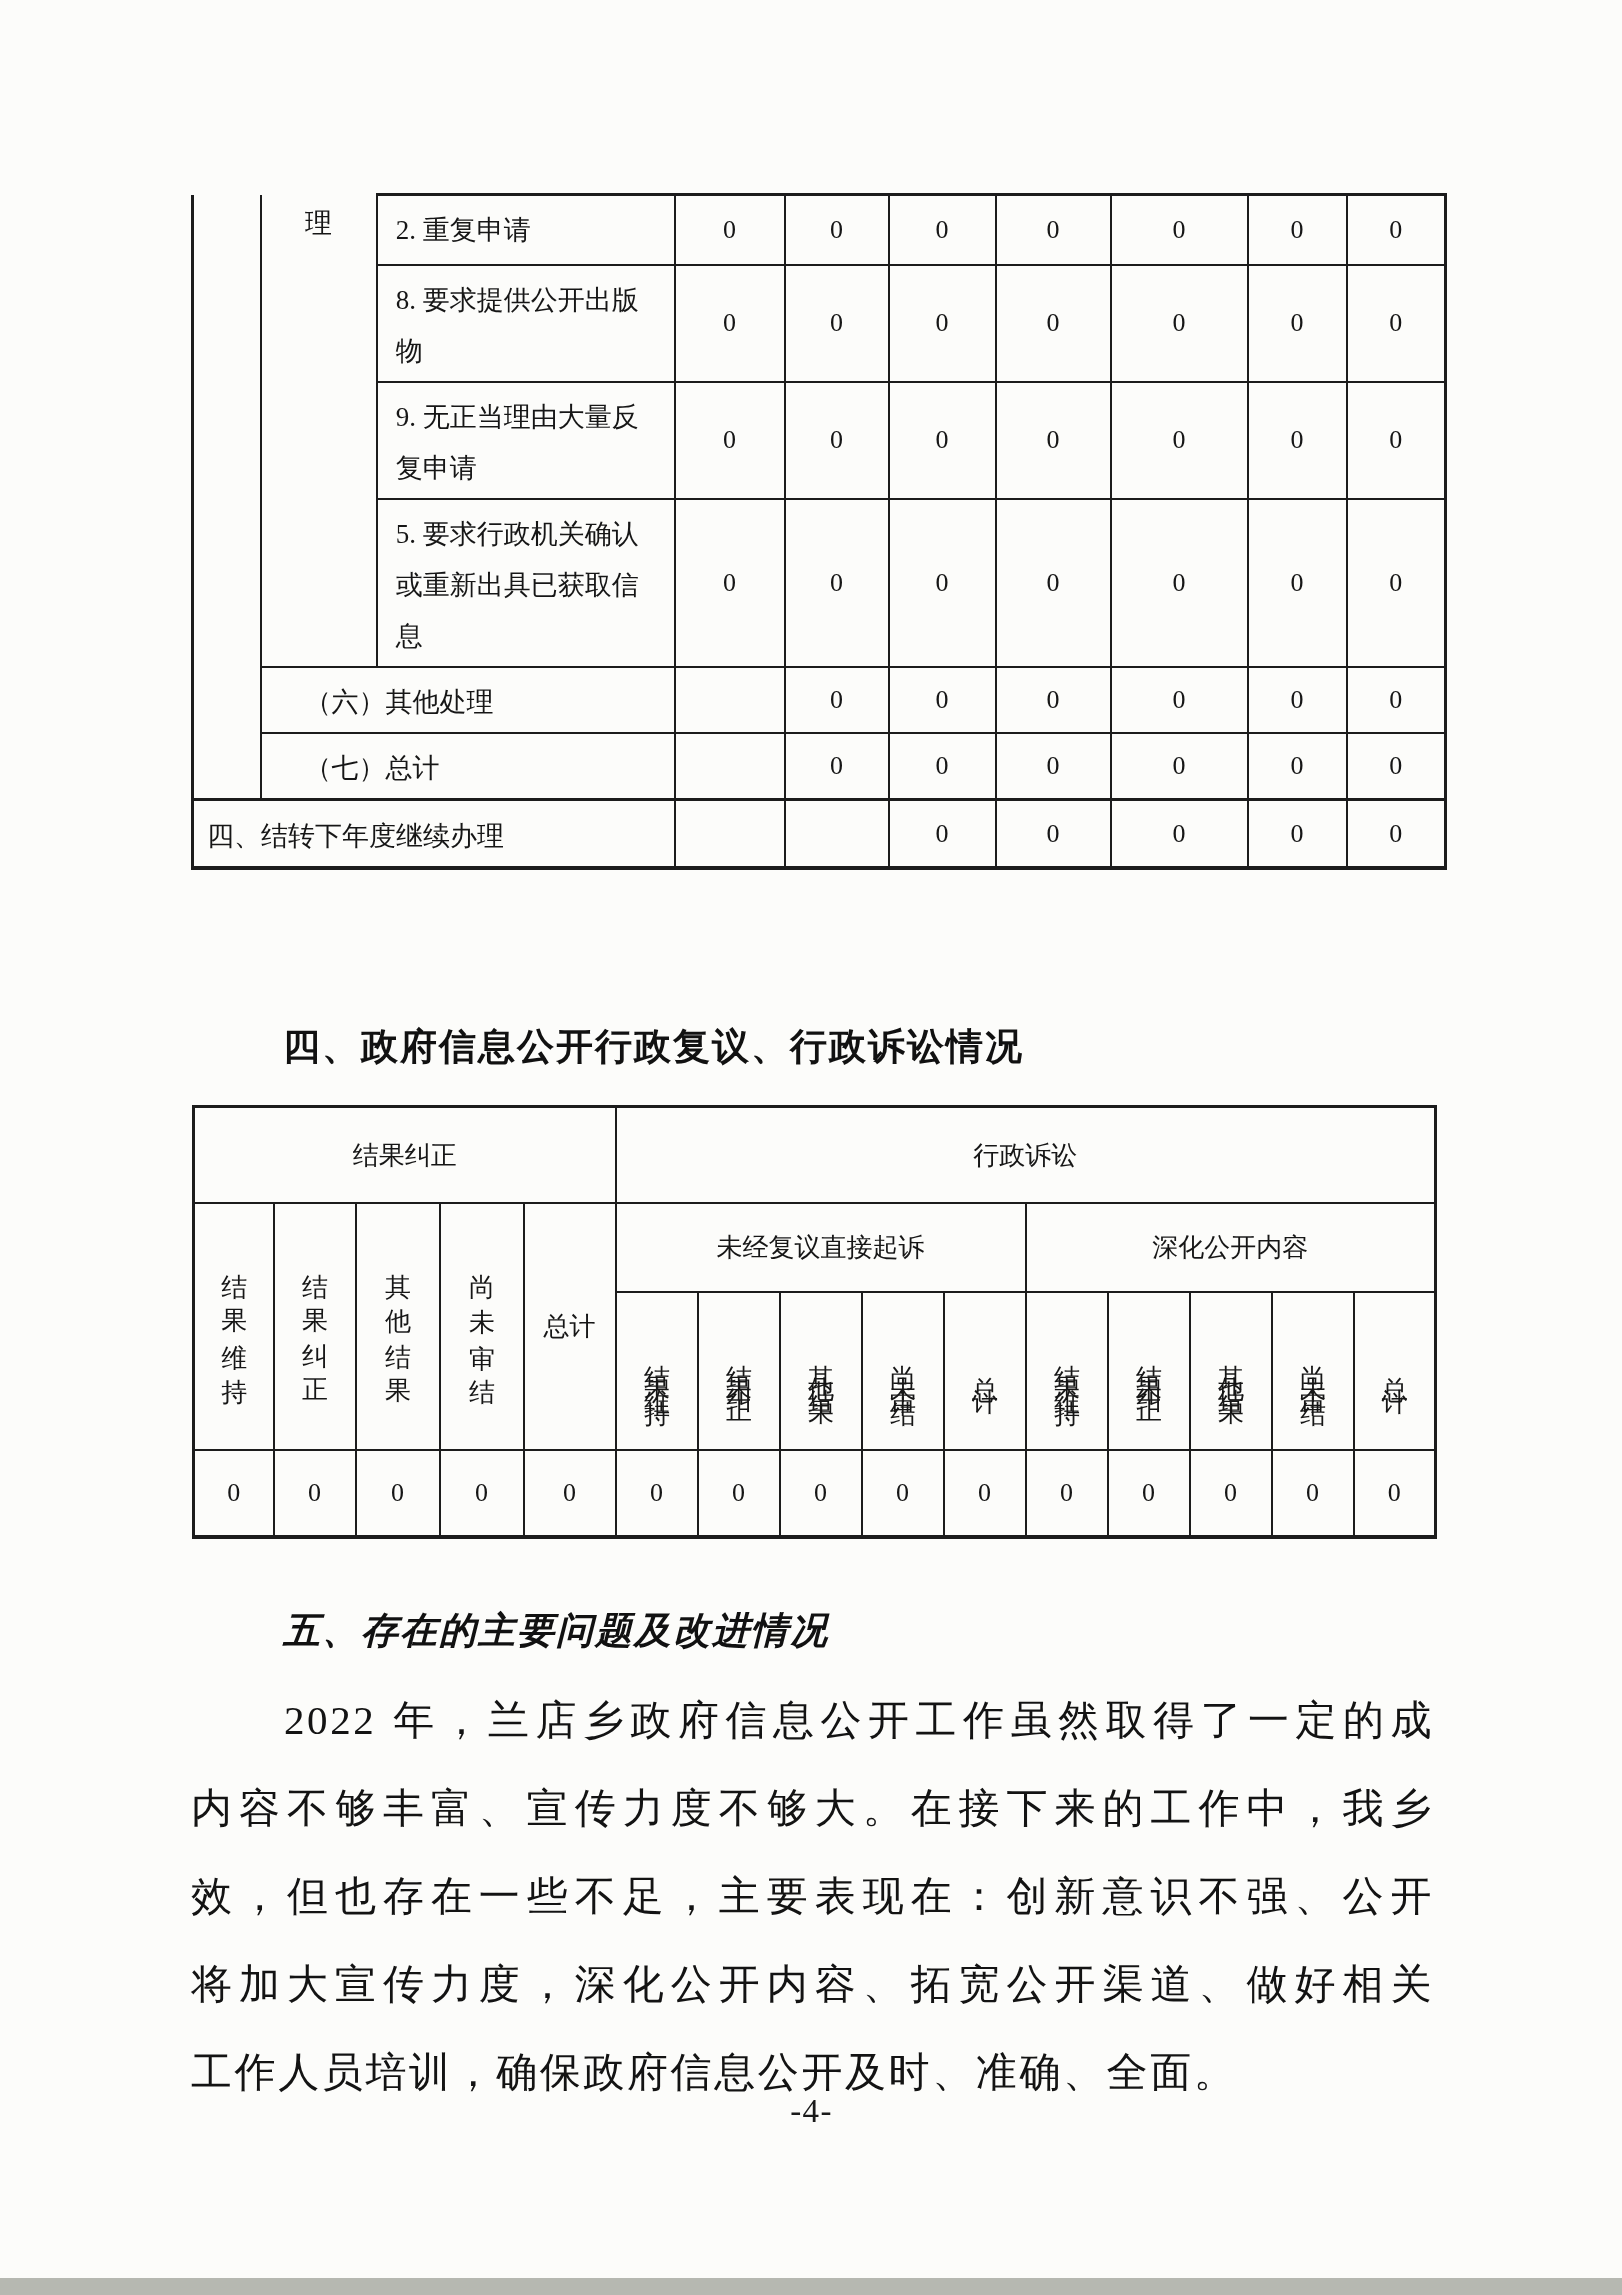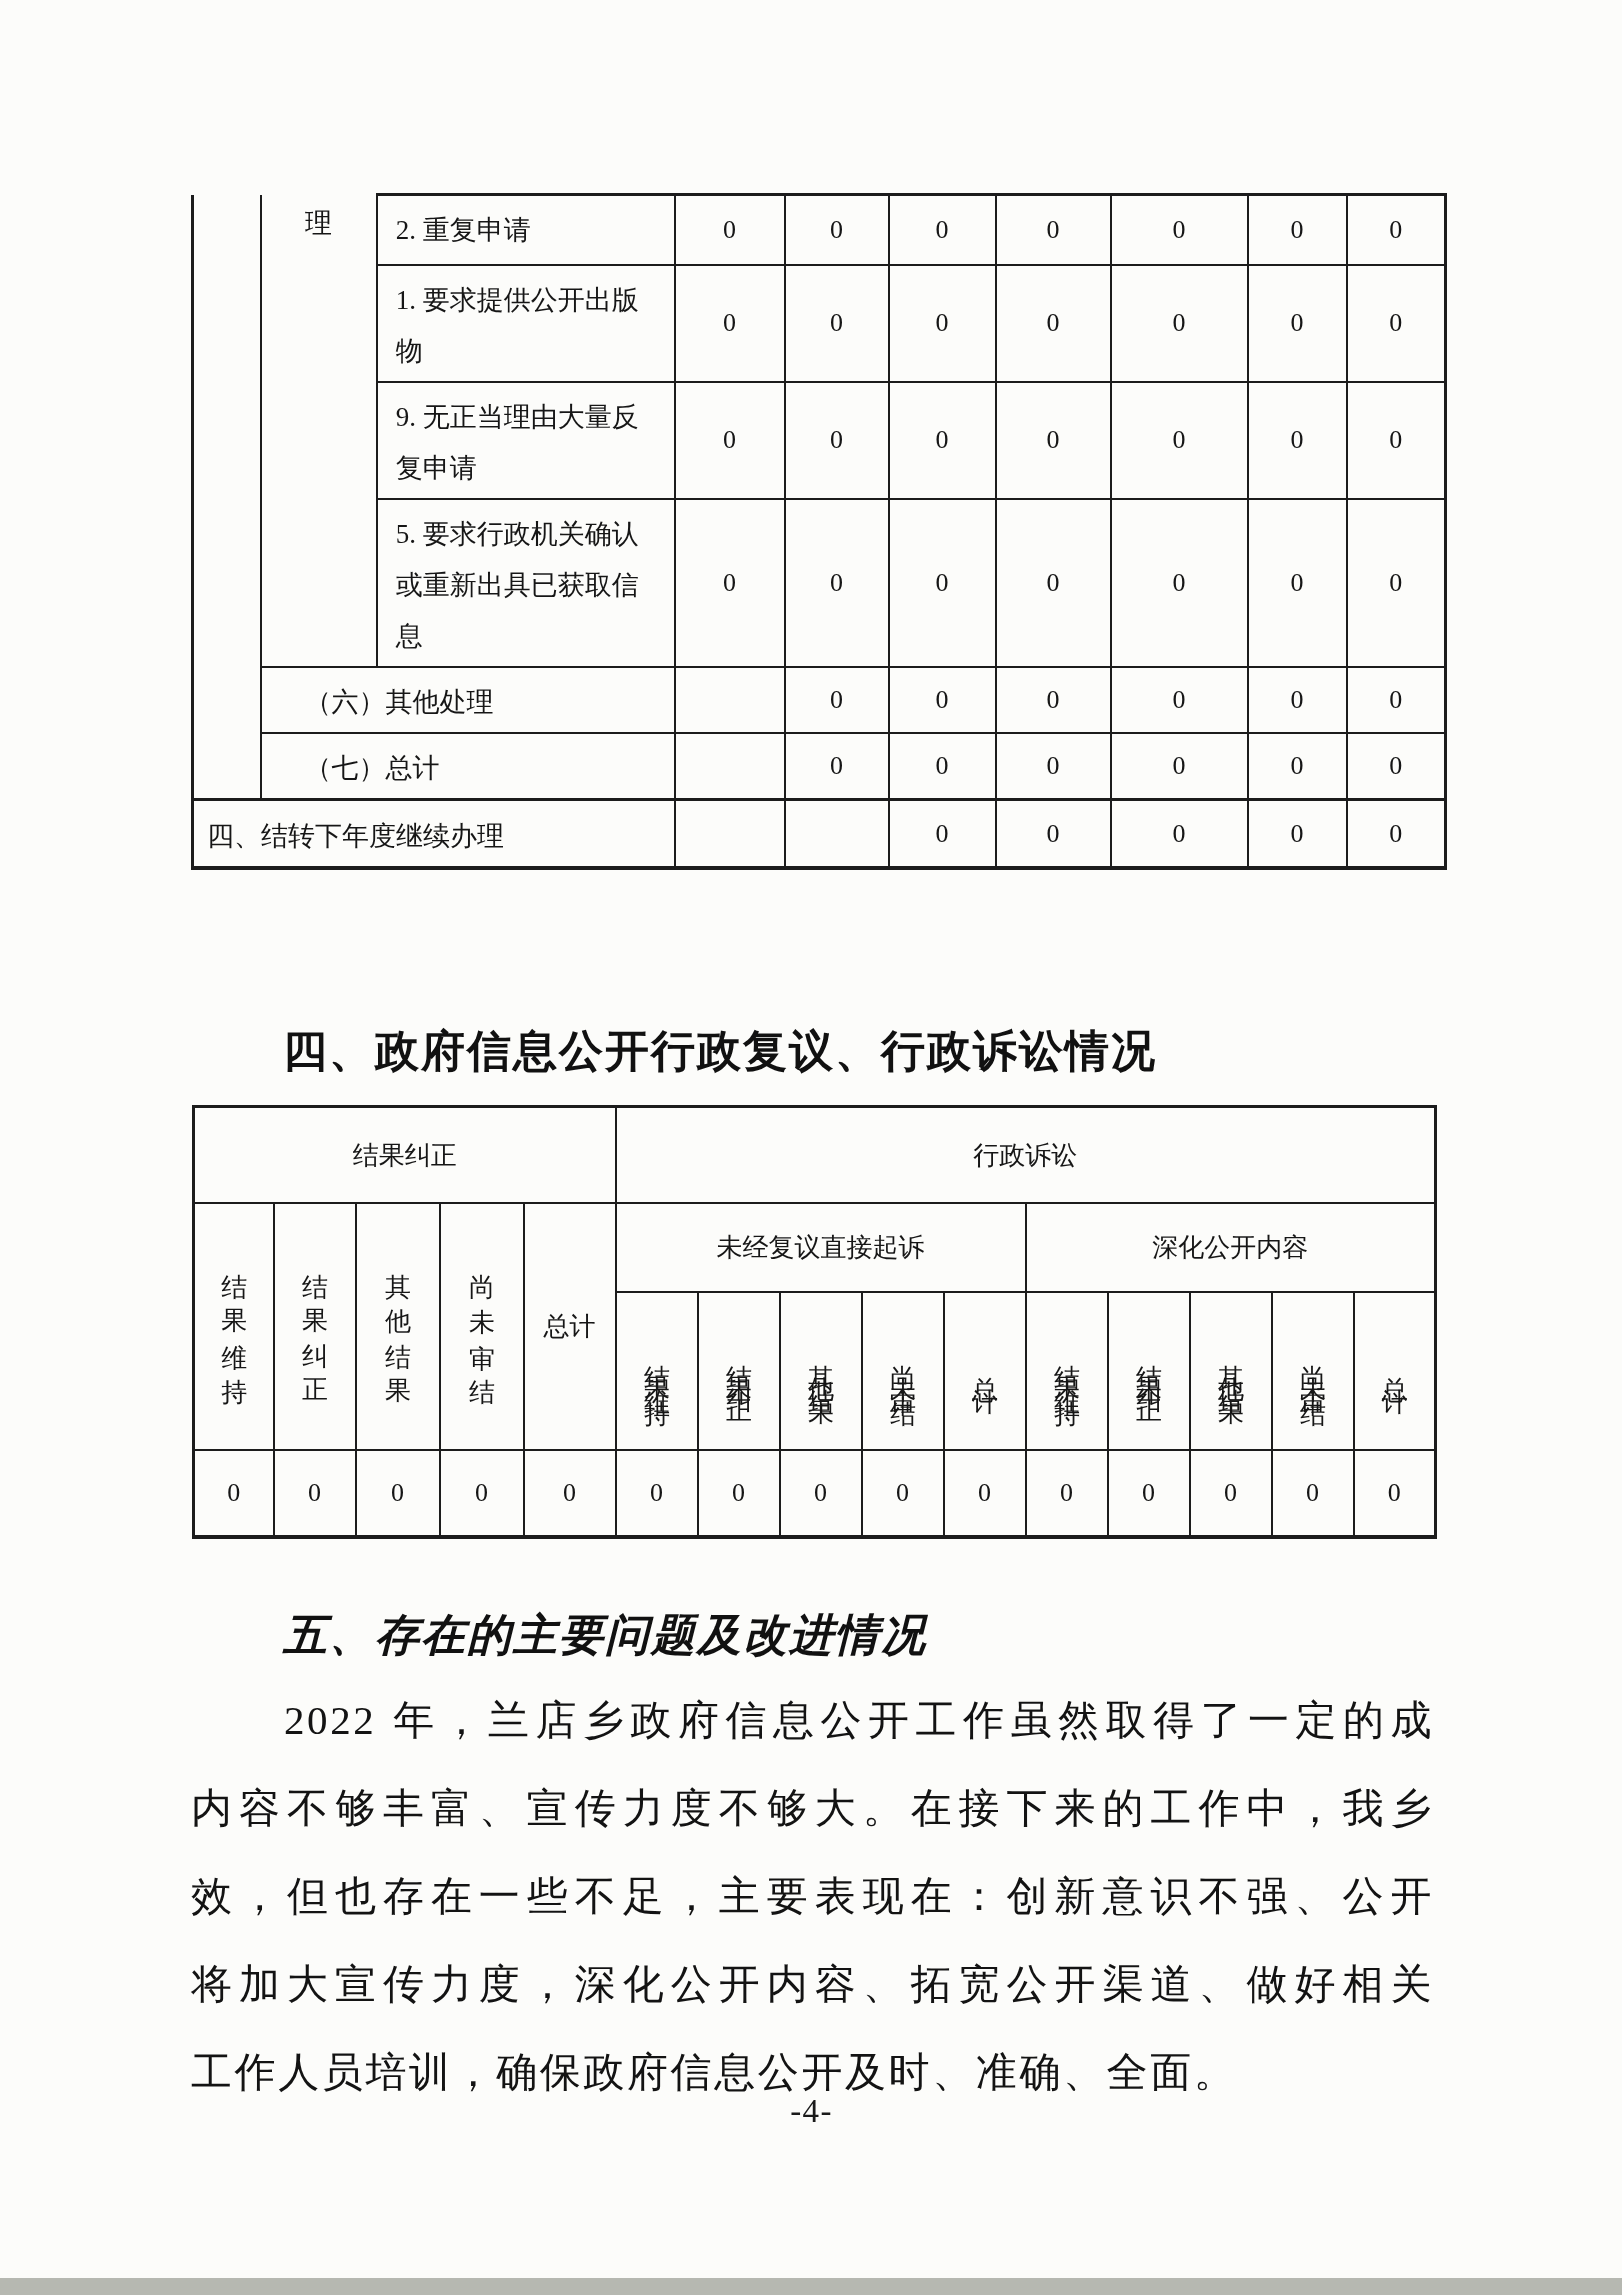--- a/index.html
+++ b/index.html
@@ -54,21 +54,21 @@
     letter-spacing:11.8px;line-height:1;font-size:26px;
   }
   .t2 .vtext.tall{letter-spacing:35px;}
   .t2 td.merged{height:239px;}
   .t2 tr.h3 td{height:154px;}
   .t2 tr.h2 td{height:85px;font-size:26px;}
   
   .sec-heading{
     position:absolute;left:283px;
     font-family:"Liberation Sans","DejaVu Sans",sans-serif;
-    font-weight:700;font-size:44px;letter-spacing:2px;color:#111;
+    font-weight:700;font-size:37px;letter-spacing:2px;color:#111;
     white-space:nowrap;
   }
   .h4{top:1022px;}
   .h5{top:1606px;font-style:italic;}
   .para{
     position:absolute;left:191px;top:1676px;width:1243px;
     font-size:41px;line-height:88px;letter-spacing:2.6px;color:#131313;
   }
   .para .pline{display:block;height:88px;}
   .para .pline.just{text-align:justify;text-align-last:justify;}
@@ -108,21 +108,21 @@
       <td class="label thick-top">2. 重复申请</td>
       <td class="zero thick-top">0</td>
       <td class="zero thick-top">0</td>
       <td class="zero thick-top">0</td>
       <td class="zero thick-top">0</td>
       <td class="zero thick-top">0</td>
       <td class="zero thick-top">0</td>
       <td class="zero thick-top rightmost">0</td>
     </tr>
     <tr class="r1" style="height:116px">
-      <td class="label">1. 要求提供公开出版物</td>
+      <td class="label">8. 要求提供公开出版物</td>
       <td class="zero">0</td>
       <td class="zero">0</td>
       <td class="zero">0</td>
       <td class="zero">0</td>
       <td class="zero">0</td>
       <td class="zero">0</td>
       <td class="zero rightmost">0</td>
     </tr>
     <tr class="r2" style="height:116px">
       <td class="label">9. 无正当理由大量反复申请</td>

